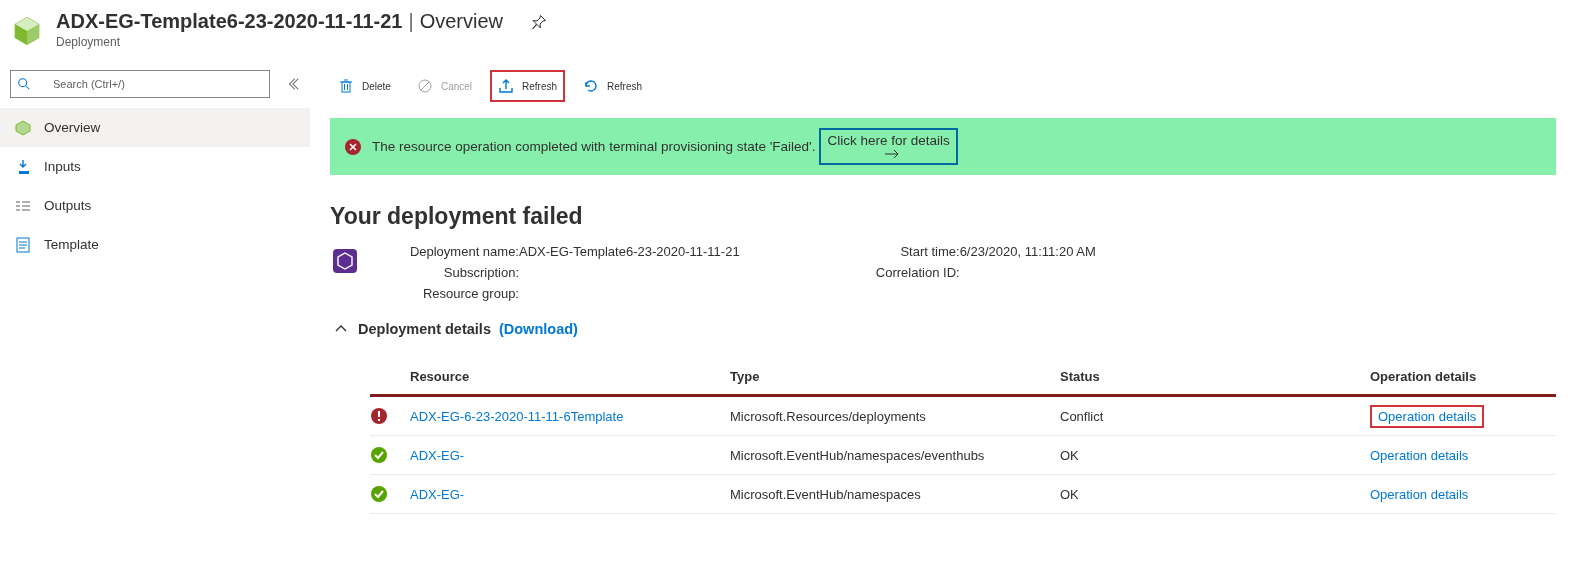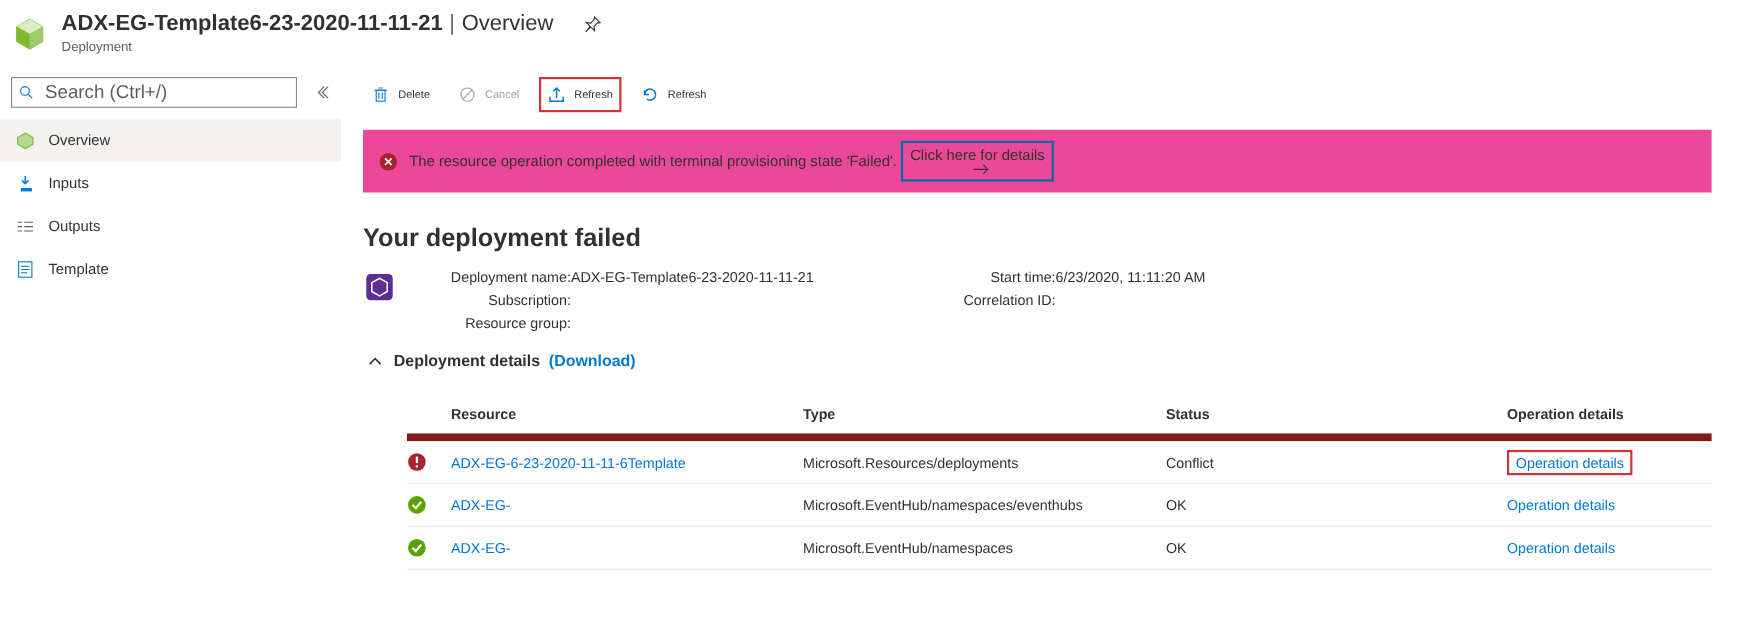--- a/index.html
+++ b/index.html
@@ -46,23 +46,23 @@
     display: flex;
     align-items: center;
     border: 1px solid #8a8886;
     height: 28px;
     padding: 0 6px;
     color: #605e5c;
   }
   .search-box input {
     border: none;
     outline: none;
-    font-size: 17px;
+    font-size: 11px;
     width: 100%;
-    margin-left: 8px;
+    margin-left: 20px;
     color: #323130;
   }
   .search-box input::placeholder { color: #605e5c; }
   .collapse-btn { margin-left: 16px; cursor: pointer; color: #605e5c; }
   .nav-items { }
   .nav-item {
     display: flex;
     align-items: center;
     height: 39px;
     padding: 0 14px;
@@ -83,21 +83,21 @@
     height: 28px;
     padding: 0 8px;
     margin-right: 10px;
     cursor: pointer;
     font-size: 10px;
   }
   .tbtn.disabled { color: #a19f9d; cursor: default; }
   .tbtn .ticon { margin-right: 8px; display:flex; align-items:center;}
   .redeploy-box { border: 2px solid #d13438; padding: 0 6px; height: 32px; }
   .alert-banner {
-    background: #ec4899;
+    background: #86efac;
     display: flex;
     align-items: center;
     padding: 10px 14px;
     font-size: 13.5px;
     margin-top: 4px;
   }
   .alert-banner .alert-text { margin-left: 10px; }
   .alert-link-box {
     border: 2px solid #0369a1;
     padding: 3px 6px 3px 6px;
@@ -130,21 +130,21 @@
     cursor: pointer;
   }
   .dd-header .chev { margin-right: 10px; }
   .dd-header .dd-title { font-weight: 600; }
   .dd-header .dd-download { color: #0078d4; font-weight:700; margin-left:8px;}
   .dd-table { margin-top: 24px; margin-left: 40px; }
   .dd-thead {
     display: flex;
     font-weight: 600;
     padding: 8px 0 10px 40px;
-    border-bottom: 7px solid #7f1d1d;
+    border-bottom: 3px solid #7f1d1d;
   }
   .col-resource { width: 320px; }
   .col-type { width: 330px; }
   .col-status { width: 310px; }
   .col-op { width: 160px; }
   .dd-row {
     display: flex;
     align-items: center;
     padding: 10px 0;
     border-bottom: 1px solid #edebe9;

